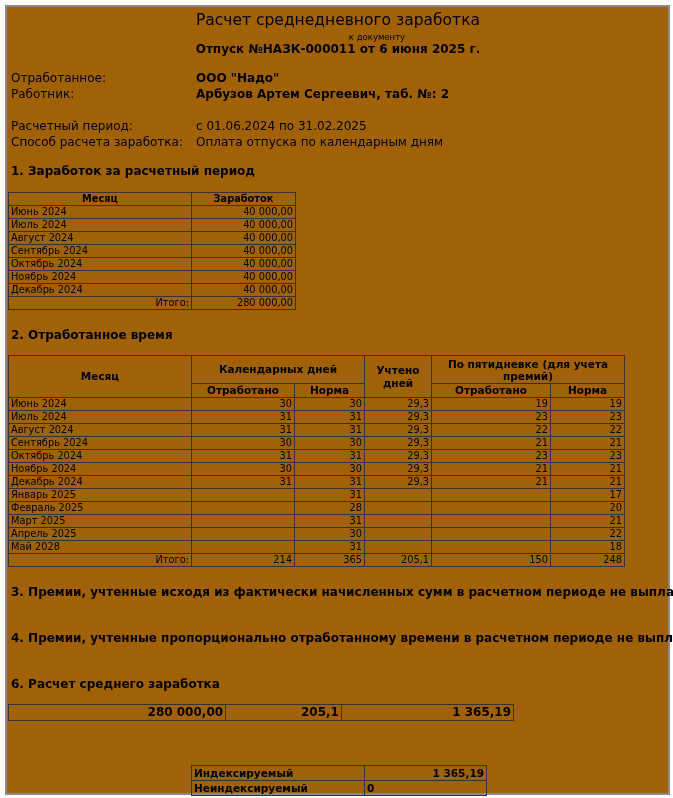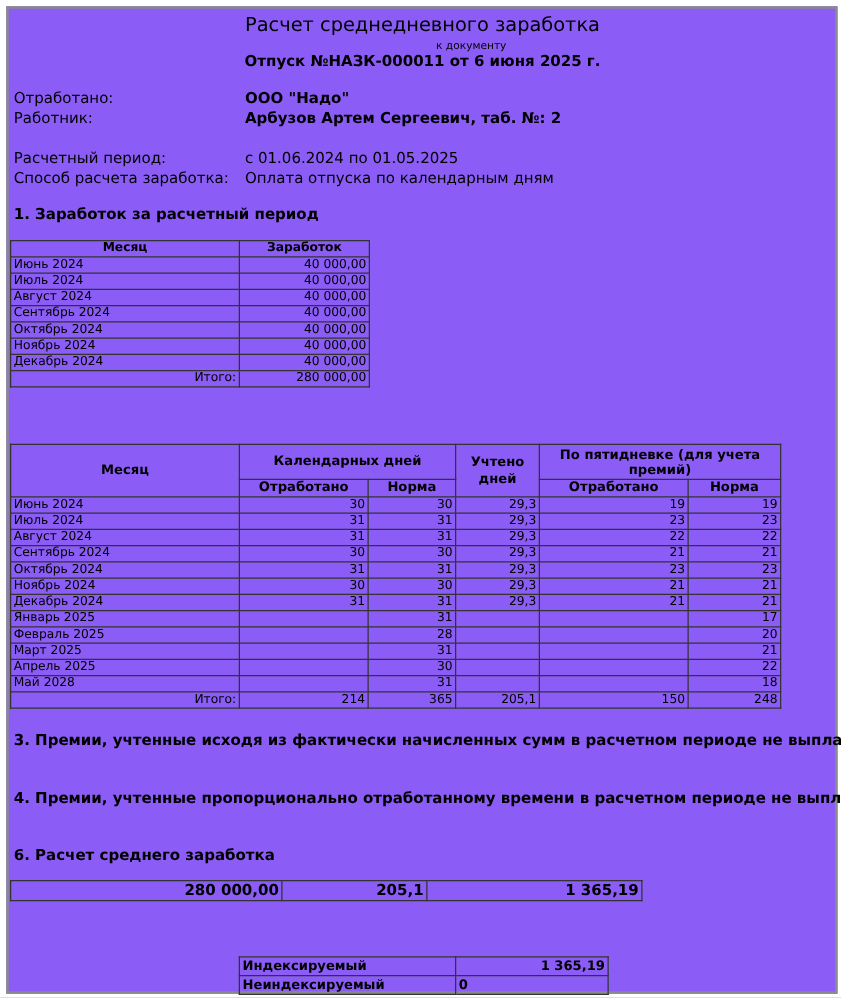--- a/index.html
+++ b/index.html
@@ -1,17 +1,17 @@
 <!DOCTYPE html>
 <html><head>
 <meta charset="utf-8">
 <style>
   html, body { margin: 0; padding: 0; background: #ffffff; }
   body { width: 673px; height: 798px; overflow: hidden; position: relative; font-family: "DejaVu Sans", sans-serif; color: #000; }
-  .frame { position: absolute; left: 5px; top: 5px; width: 665px; height: 790px; border-left: 2px solid #8a8a8a; border-top: 2px solid #8a8a8a; border-right: 2px solid #8a8a8a; border-bottom: 2px solid #8a8a8a; box-sizing: border-box; background: #8b5cf6; }
+  .frame { position: absolute; left: 5px; top: 5px; width: 665px; height: 790px; border-left: 2px solid #8a8a8a; border-top: 2px solid #8a8a8a; border-right: 2px solid #8a8a8a; border-bottom: 2px solid #8a8a8a; box-sizing: border-box; background: #a16207; }
   .abs { position: absolute; white-space: nowrap; }
   .title { font-size: 15.5px; left: 0; width: 662px; text-align: center; top: 4px; }
   .subtitle { font-size: 8.5px; left: 0; width: 662px; text-align: center; top: 25px; padding-left: 39px; }
   .docline { font-size: 12px; font-weight: bold; left: 0; width: 662px; text-align: center; top: 35px; }
   .lbl { font-size: 12px; left: 4px; }
   .val { font-size: 12px; left: 189px; }
   .valb { font-size: 12px; left: 189px; font-weight: bold; }
   .sect { font-size: 12px; font-weight: bold; left: 4px; }
   table { border-collapse: collapse; position: absolute; font-size: 9.8px; }
   td, th { border: 1px solid #333; padding: 0 2px; height: 12px; line-height: 12px; }
@@ -29,26 +29,26 @@
 </style>
 </head>
 <body>
 
 <div class="frame">
 
   <div class="abs title">Расчет среднедневного заработка</div>
   <div class="abs subtitle">к документу</div>
   <div class="abs docline">Отпуск №НАЗК-000011 от 6 июня 2025 г.</div>
 
-  <div class="abs lbl" style="top:64px">Отработано:</div>
+  <div class="abs lbl" style="top:64px">Отработанное:</div>
   <div class="abs valb" style="top:64px">ООО "Надо"</div>
   <div class="abs lbl" style="top:80px">Работник:</div>
   <div class="abs valb" style="top:80px">Арбузов Артем Сергеевич, таб. №: 2</div>
   <div class="abs lbl" style="top:112px">Расчетный период:</div>
-  <div class="abs val" style="top:112px">с 01.06.2024 по 01.05.2025</div>
+  <div class="abs val" style="top:112px">с 01.06.2024 по 31.02.2025</div>
   <div class="abs lbl" style="top:128px">Способ расчета заработка:</div>
   <div class="abs val" style="top:128px">Оплата отпуска по календарным дням</div>
 
   <div class="abs sect" style="top:157px">1. Заработок за расчетный период</div>
   <table class="t1">
     <tbody>
         <tr>
       <th style="width:178px">Месяц</th>
       <th>Заработок</th>
     </tr>
@@ -80,20 +80,21 @@
           <td class="l">Декабрь 2024</td>
           <td class="r">40 000,00</td>
         </tr>
     <tr>
           <td class="r">Итого:</td>
           <td class="r">280 000,00</td>
         </tr>
   </tbody>
     </table>
 
+  <div class="abs sect" style="top:321px">2. Отработанное время</div>
   <table class="t2">
     <tbody>
         <tr style="height:28px">
       <th rowspan="2" style="width:178px">Месяц</th>
       <th colspan="2">Календарных дней</th>
       <th rowspan="2" style="width:62px;white-space:normal">Учтено дней</th>
       <th colspan="2" style="white-space:normal;line-height:12px">По пятидневке (для учета премий)</th>
     </tr>
     <tr>
       <th style="width:98px">Отработано</th>

